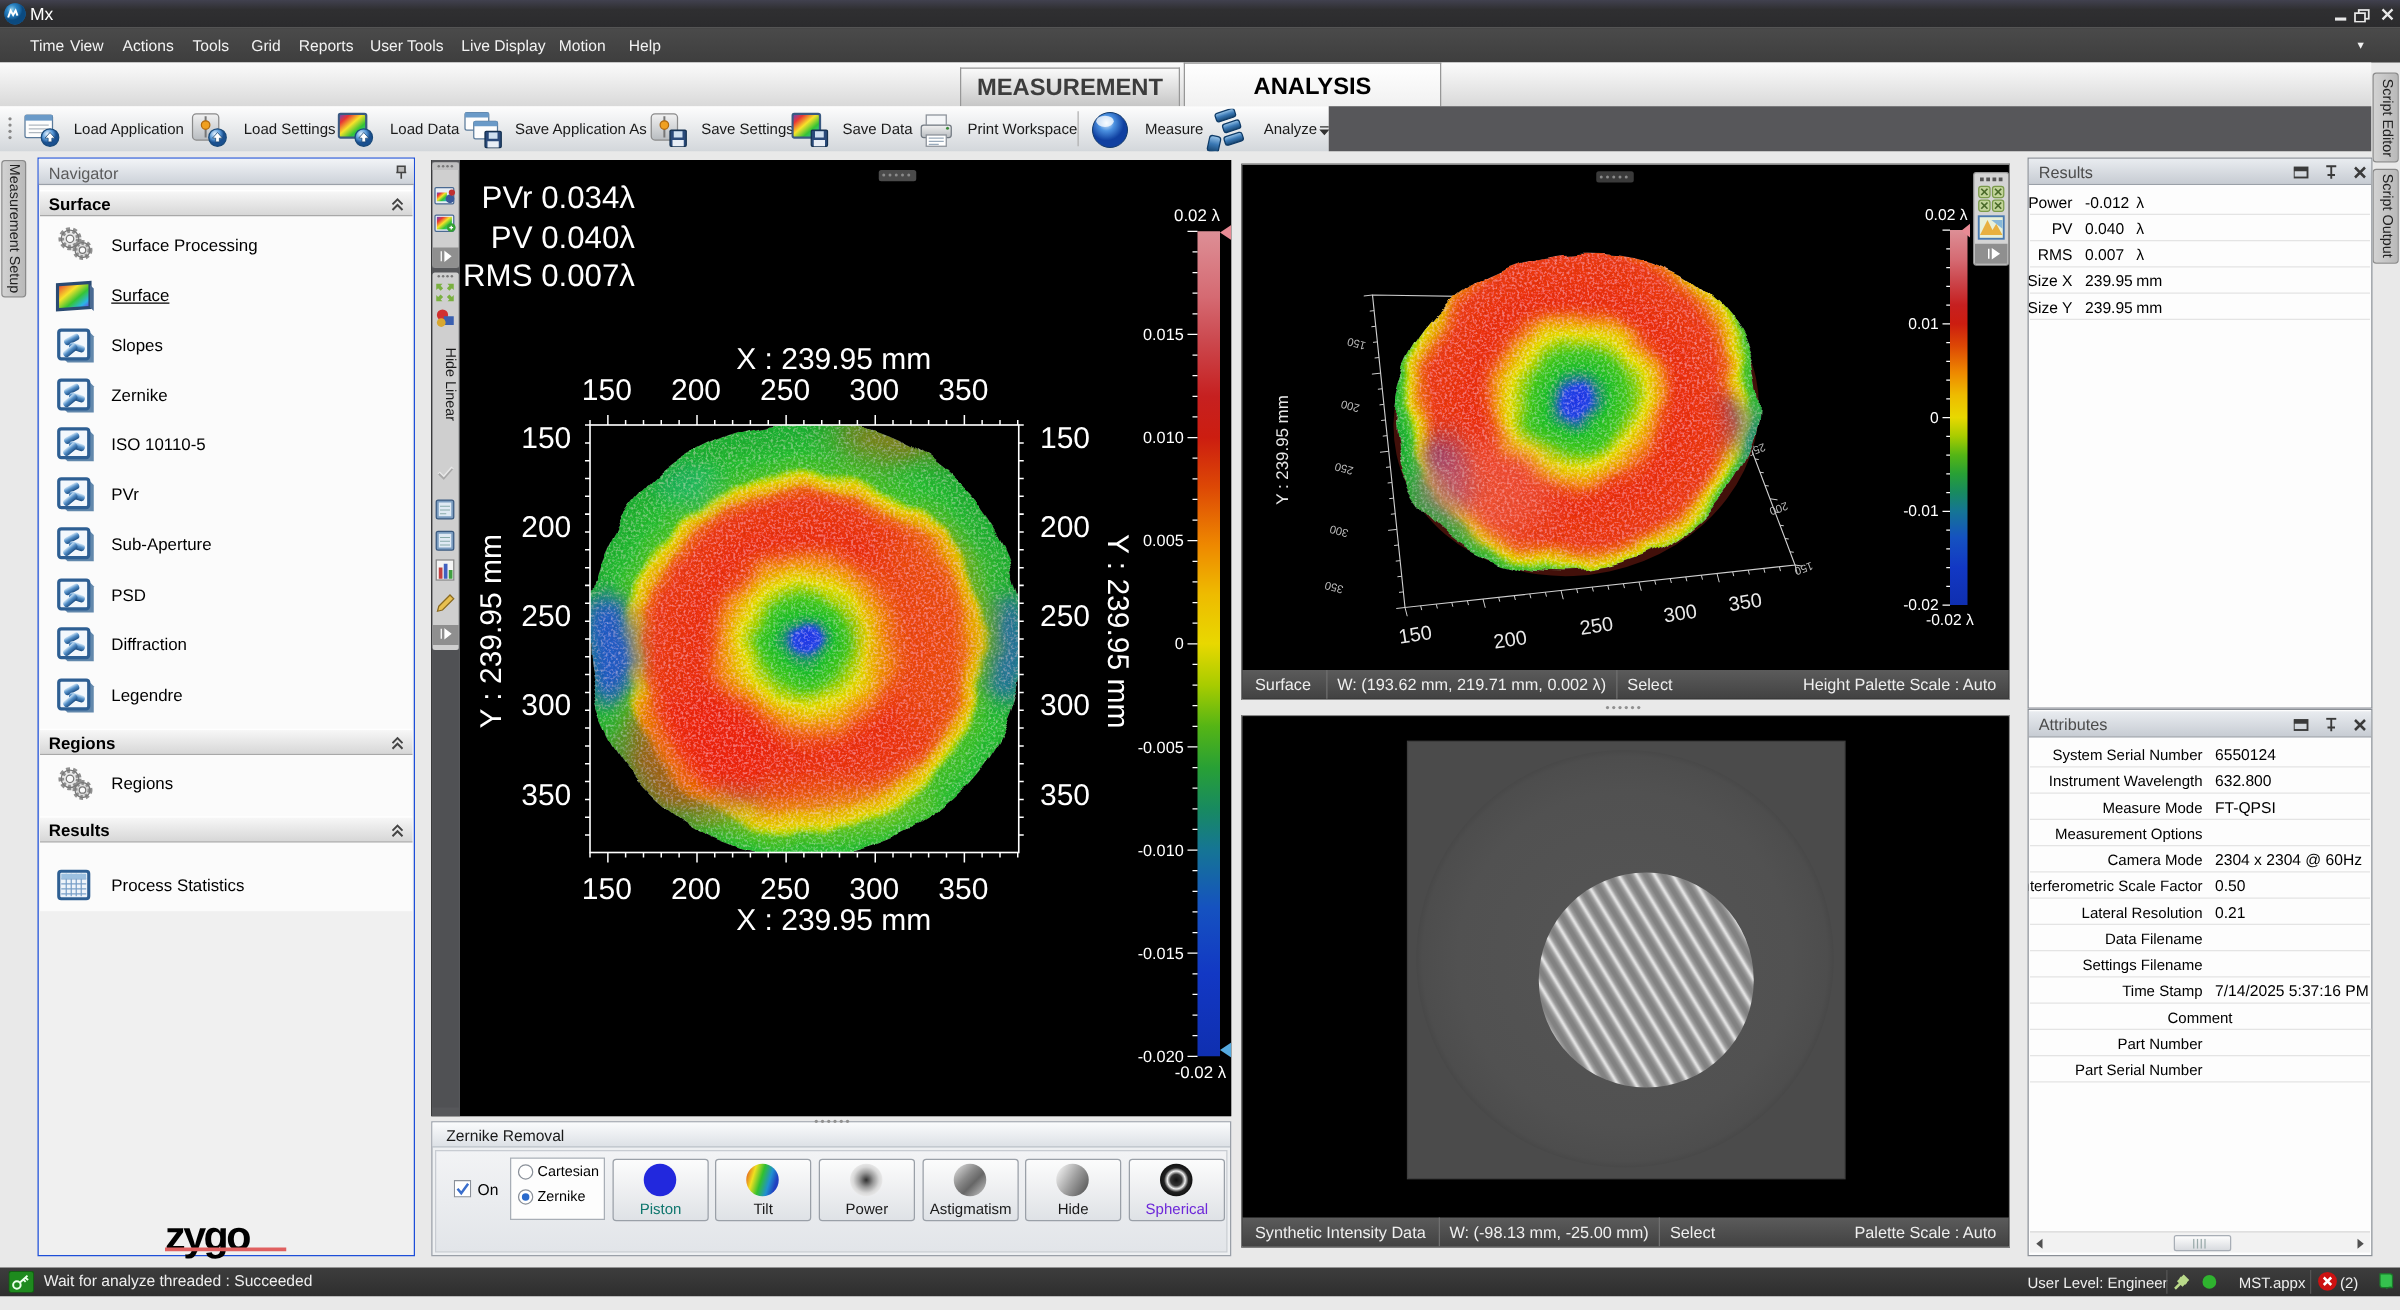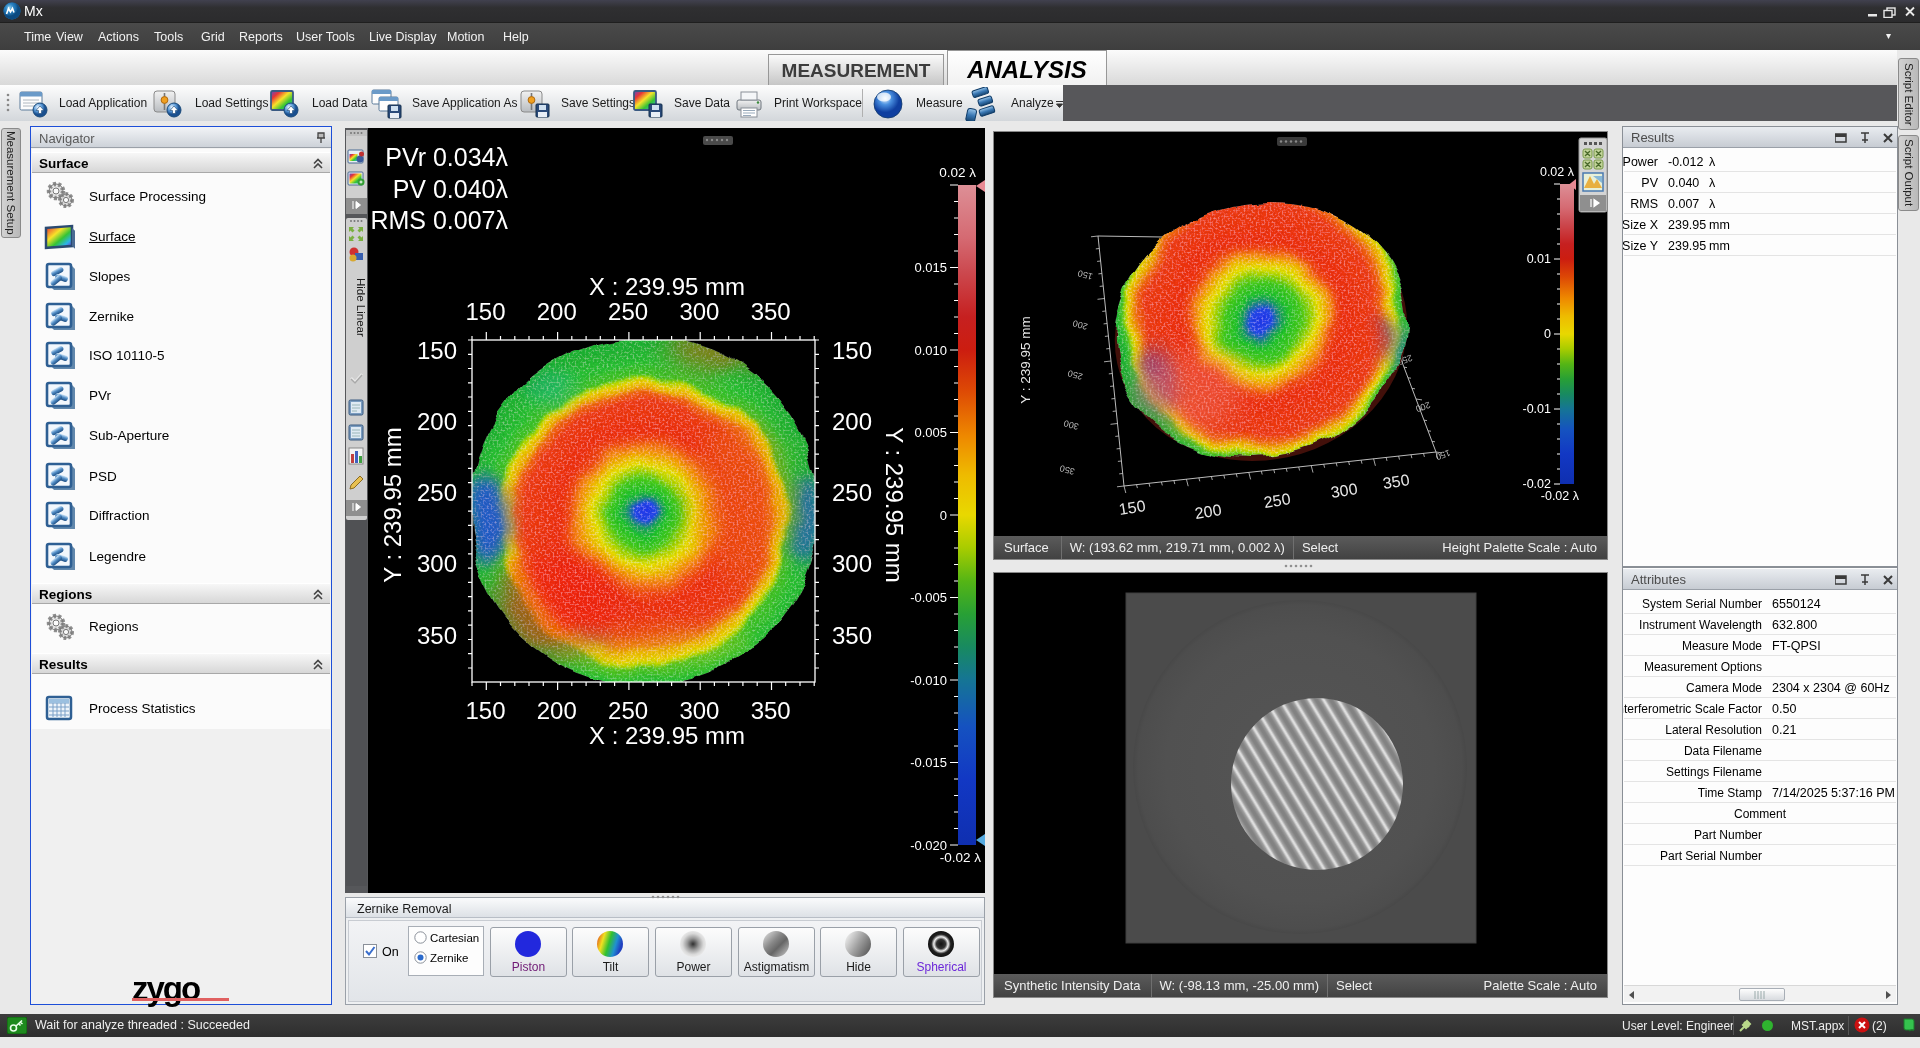--- a/index.html
+++ b/index.html
@@ -12,21 +12,21 @@
 #menubar { left:0; top:22px; width:1920px; height:28px; background:linear-gradient(#4a4a4a,#3e3e3e); border-top:1px solid #1f1f1f; }
 .menuitem { position:absolute; top:7px; color:#f2f2f2; font-size:12.5px; }
 
 .navhead { position:absolute; left:1px; width:298px; height:21px; background:linear-gradient(#f7f7f7,#d7d7d7); border-top:1px solid #fff; border-bottom:1px solid #a8a8a8; font-size:13.5px; font-weight:bold; color:#000; }
 .navhead span { position:absolute; left:7px; top:3px; }
 .navitem { position:absolute; font-size:13.5px; color:#000; white-space:nowrap; }
 .navicon { position:absolute; left:12px; }
 #tabrow { left:0; top:50px; width:1897px; height:35px; background:linear-gradient(#fbfbfb,#d9d9d9); }
 .tab { position:absolute; text-align:center; font-weight:bold; }
 #tab-meas { left:768px; top:4px; width:176px; height:31px; line-height:31px; font-size:19px; color:#3c3c3c; background:linear-gradient(#fafafa,#c6c6c6); border:1px solid #979797; border-bottom:none; }
-#tab-ana { left:947px; top:0px; width:160px; height:35px; line-height:37px; font-size:24px; color:#000; background:linear-gradient(#ffffff,#f1f1f1); border:1px solid #979797; border-bottom:none;font-style:italic; }
+#tab-ana { left:947px; top:0px; width:206px; height:35px; line-height:37px; font-size:19px; color:#000; background:linear-gradient(#ffffff,#f1f1f1); border:1px solid #979797; border-bottom:none; }
 #toolbar { left:0; top:85px; width:1063px; height:36px; background:linear-gradient(#fdfdfd,#d3d7db); }
 #toolbar-dark { left:1063px; top:85px; width:834px; height:36px; background:#57575a; }
 .tlabel { font-size:12px; color:#1a1a1a; margin-left:6px; white-space:nowrap; }
 
 #statusbar { left:0; top:1014px; width:1920px; height:23px; background:linear-gradient(#3d3d3d,#2e2e2e); color:#eee; font-size:12.5px; }
 #taskbar { left:0; top:1037px; width:1920px; height:11px; background:#16181d; }
 
 .panel-title { position:absolute; height:21px; background:linear-gradient(#e9ecf0,#c7ccd3); border-bottom:1px solid #9aa0a8; color:#4c4c4c; font-size:13px; }
 #navigator { left:30px; top:126px; width:302px; height:879px; background:#f2f2f2; border:1px solid #1d4ed8; }
 #plotpanel { left:345px; top:128px; width:640px; height:765px; background:#000; }
@@ -577,21 +577,21 @@
 <span style="position:absolute;left:84px;top:34px;font-size:11.5px">Cartesian</span>
 <svg style="position:absolute;left:68px;top:53px" width="13" height="13">
         <circle cx="6.5" cy="6.5" r="5.7" fill="#fff" stroke="#8a9099"></circle>
         <circle cx="6.5" cy="6.5" r="3" fill="#2a6acc"></circle>
       </svg>
 <span style="position:absolute;left:84px;top:54px;font-size:11.5px">Zernike</span>
 <div style="position:absolute;left:144px;top:29px;width:77px;height:50px;background:linear-gradient(#fcfcfc,#dfe2e6);border:1px solid #9aa0a8;border-radius:3px"></div>
 <svg style="position:absolute;left:168px;top:32px" width="28" height="28">
         <circle cx="14" cy="14" r="13" fill="#2228dd"></circle>
       </svg>
-<div style="position:absolute;left:144px;top:62px;width:77px;text-align:center;font-size:12px;color:#701a75">Piston</div>
+<div style="position:absolute;left:144px;top:62px;width:77px;text-align:center;font-size:12px;color:#0f766e">Piston</div>
 <div style="position:absolute;left:226px;top:29px;width:77px;height:50px;background:linear-gradient(#fcfcfc,#dfe2e6);border:1px solid #9aa0a8;border-radius:3px"></div>
 <svg style="position:absolute;left:250px;top:32px" width="28" height="28">
         <circle cx="14" cy="14" r="13" fill="url(#tiltg)"></circle>
       </svg>
 <div style="position:absolute;left:226px;top:62px;width:77px;text-align:center;font-size:12px;color:#1a1a1a">Tilt</div>
 <div style="position:absolute;left:309px;top:29px;width:77px;height:50px;background:linear-gradient(#fcfcfc,#dfe2e6);border:1px solid #9aa0a8;border-radius:3px"></div>
 <svg style="position:absolute;left:333px;top:32px" width="28" height="28">
         <circle cx="14" cy="14" r="13" fill="url(#powg)"></circle>
       </svg>
 <div style="position:absolute;left:309px;top:62px;width:77px;text-align:center;font-size:12px;color:#1a1a1a">Power</div>

